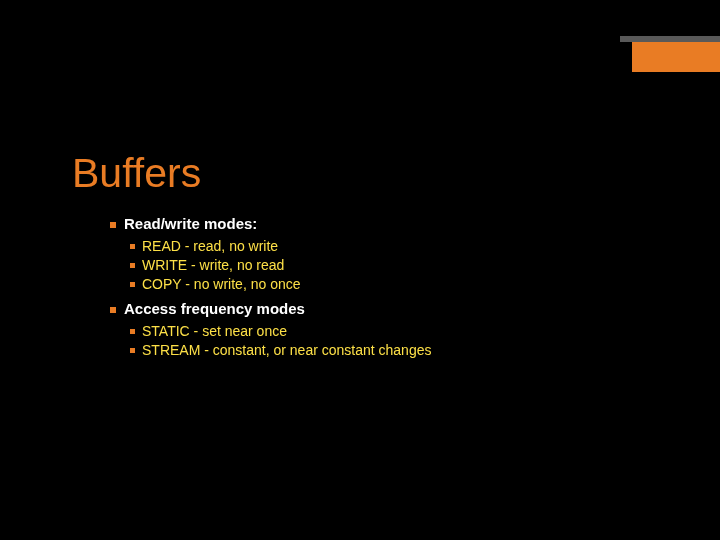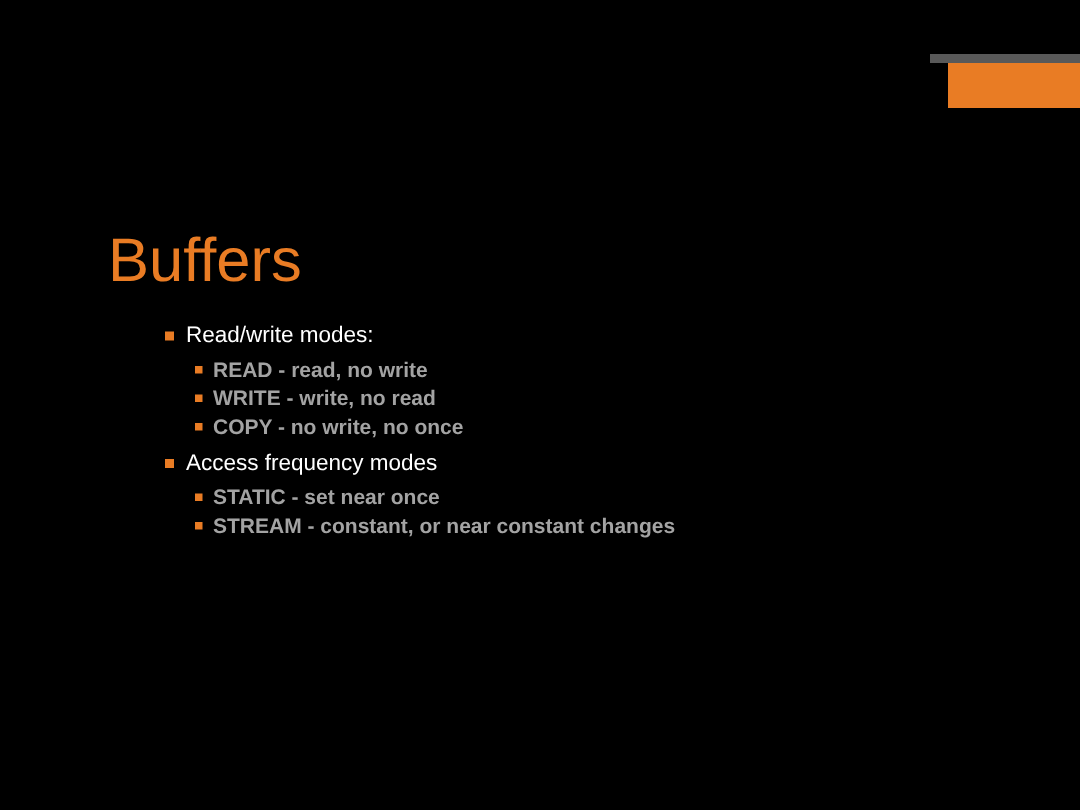--- a/index.html
+++ b/index.html
@@ -42,29 +42,29 @@
   }
   .lvl1 {
     font-size: 17px;
     font-weight: 700;
     color: #fff;
     margin-left: 10px;
     margin-bottom: 10px;
   }
   .lvl2 {
     font-size: 15px;
-    font-weight: 400;
+    font-weight: 700;
     color: #fff;
     margin-left: 38px;
     margin-bottom: 6px;
   }
   .lvl3 {
     font-size: 14px;
-    font-weight: 700;
-    color: #a3a3a3;
+    font-weight: 400;
+    color: #fde047;
     margin-left: 58px;
     margin-bottom: 3px;
   }
   .group { margin-bottom: 8px; }
   .bullet {
     display: inline-block;
     width: 7px;
     height: 7px;
     background: #e97c24;
     margin-right: 8px;

